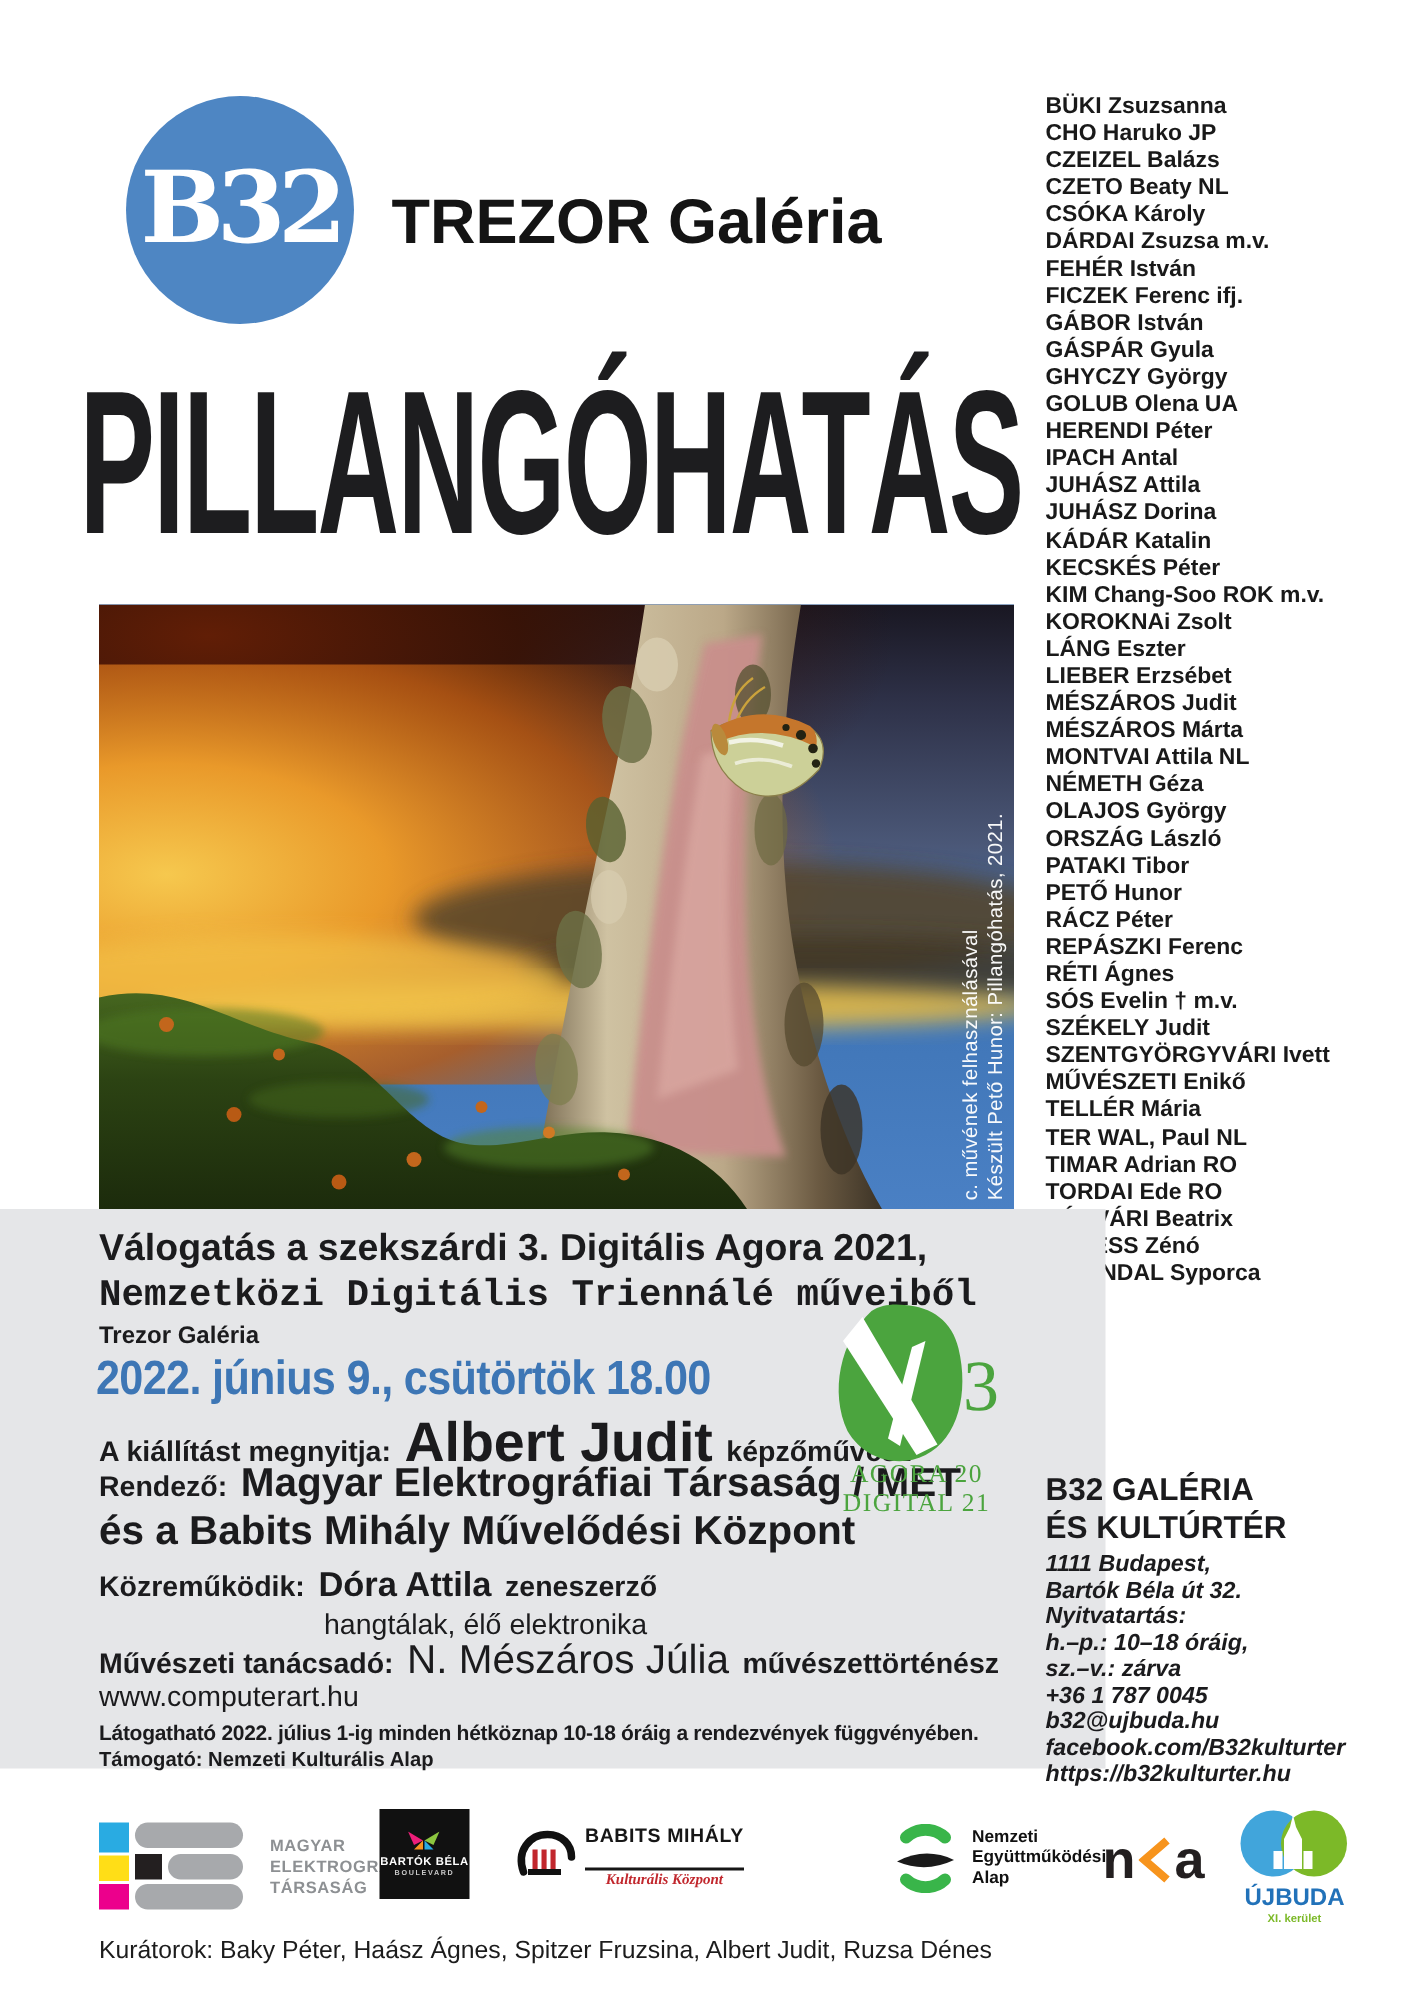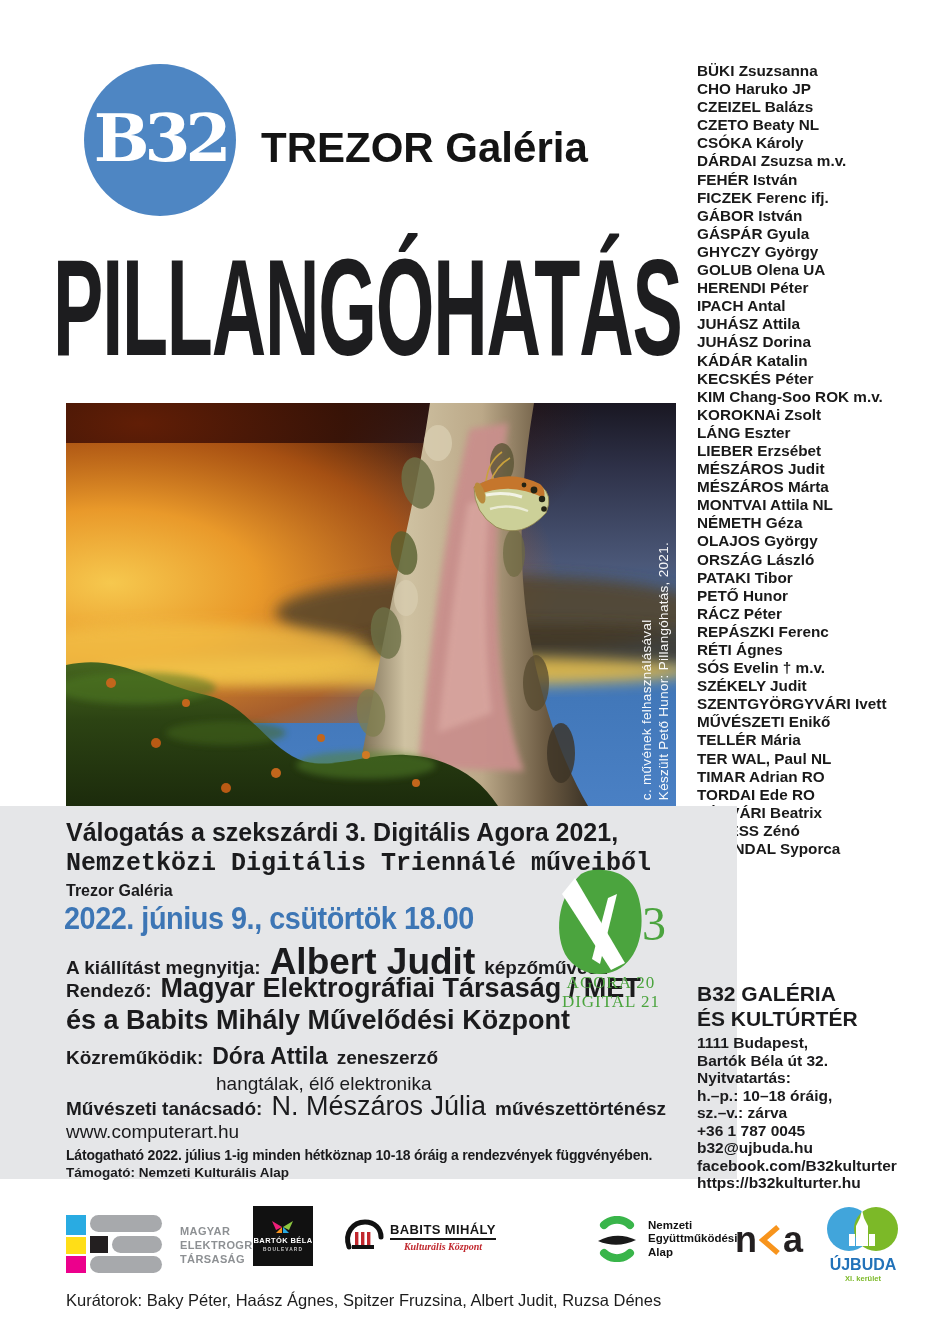--- a/index.html
+++ b/index.html
@@ -50,35 +50,35 @@
   .r-adv{left:66px;top:1091px;}
   .website{left:66px;top:1121px;font-size:19px;font-weight:500;text-align:right;}
   .visiting{left:66px;top:1147px;font-size:14px;font-weight:700;letter-spacing:-.2px;white-space:nowrap;}
   .supporter{left:66px;top:1165px;font-size:13.5px;font-weight:700;}
 
   
   .agora{left:545px;top:866px;width:132px;height:148px;}
 
   
   .venue-name{left:697px;top:982px;font-size:21px;font-weight:800;line-height:24.5px;white-space:nowrap;}
-  .venue-lines{left:697px;top:1034px;}
+  .venue-lines{left:697px;top:1034px;font-style:italic;}
   .venue-lines div{font-size:15.5px;font-weight:600;line-height:17.5px;white-space:nowrap;}
 
   
   .sponsor{display:flex;align-items:center;}
   .met{left:66px;top:1213px;gap:14px;}
   .met-txt div{font-size:11px;font-weight:600;color:#8d9093;line-height:14px;letter-spacing:.4px;}
   .bartok{left:253px;top:1206px;width:60px;height:60px;background:#111111;flex-direction:column;
           justify-content:center;gap:2px;}
   .bartok .bb1{color:#fff;font-size:7.5px;font-weight:700;letter-spacing:.4px;}
   .bartok .bb2{color:#c9c9c9;font-size:4.8px;font-weight:700;letter-spacing:1.1px;}
   .babits{left:342px;top:1216px;gap:6px;}
   .babits-txt{display:flex;flex-direction:column;align-items:center;}
   .babits-t1{font-size:13px;font-weight:700;color:#161616;letter-spacing:.4px;
-             border-bottom:2px solid #161616;padding-bottom:1px;text-align:right;}
+             border-bottom:2px solid #161616;padding-bottom:14px;text-align:right;}
   .babits-t2{font-size:10px;font-weight:600;color:#c1272d;font-family:"Liberation Serif",serif;
              font-style:italic;margin-top:1px;}
   .mma{left:483px;top:1213px;flex-direction:column;gap:5px;width:100px;}
   .mma-txt{font-family:"Liberation Serif",serif;font-size:8.5px;color:#8d8272;letter-spacing:1.1px;
            text-align:center;line-height:11px;}
   .nea{left:594px;top:1216px;gap:8px;}
   .nea-txt div{font-size:11.5px;font-weight:700;color:#111;line-height:13.5px;}
   .nka{left:735px;top:1222px;gap:2px;align-items:center;}
   .nka span{font-size:36px;font-weight:700;color:#231f20;line-height:36px;}
   .ujbuda{left:818px;top:1204px;}

